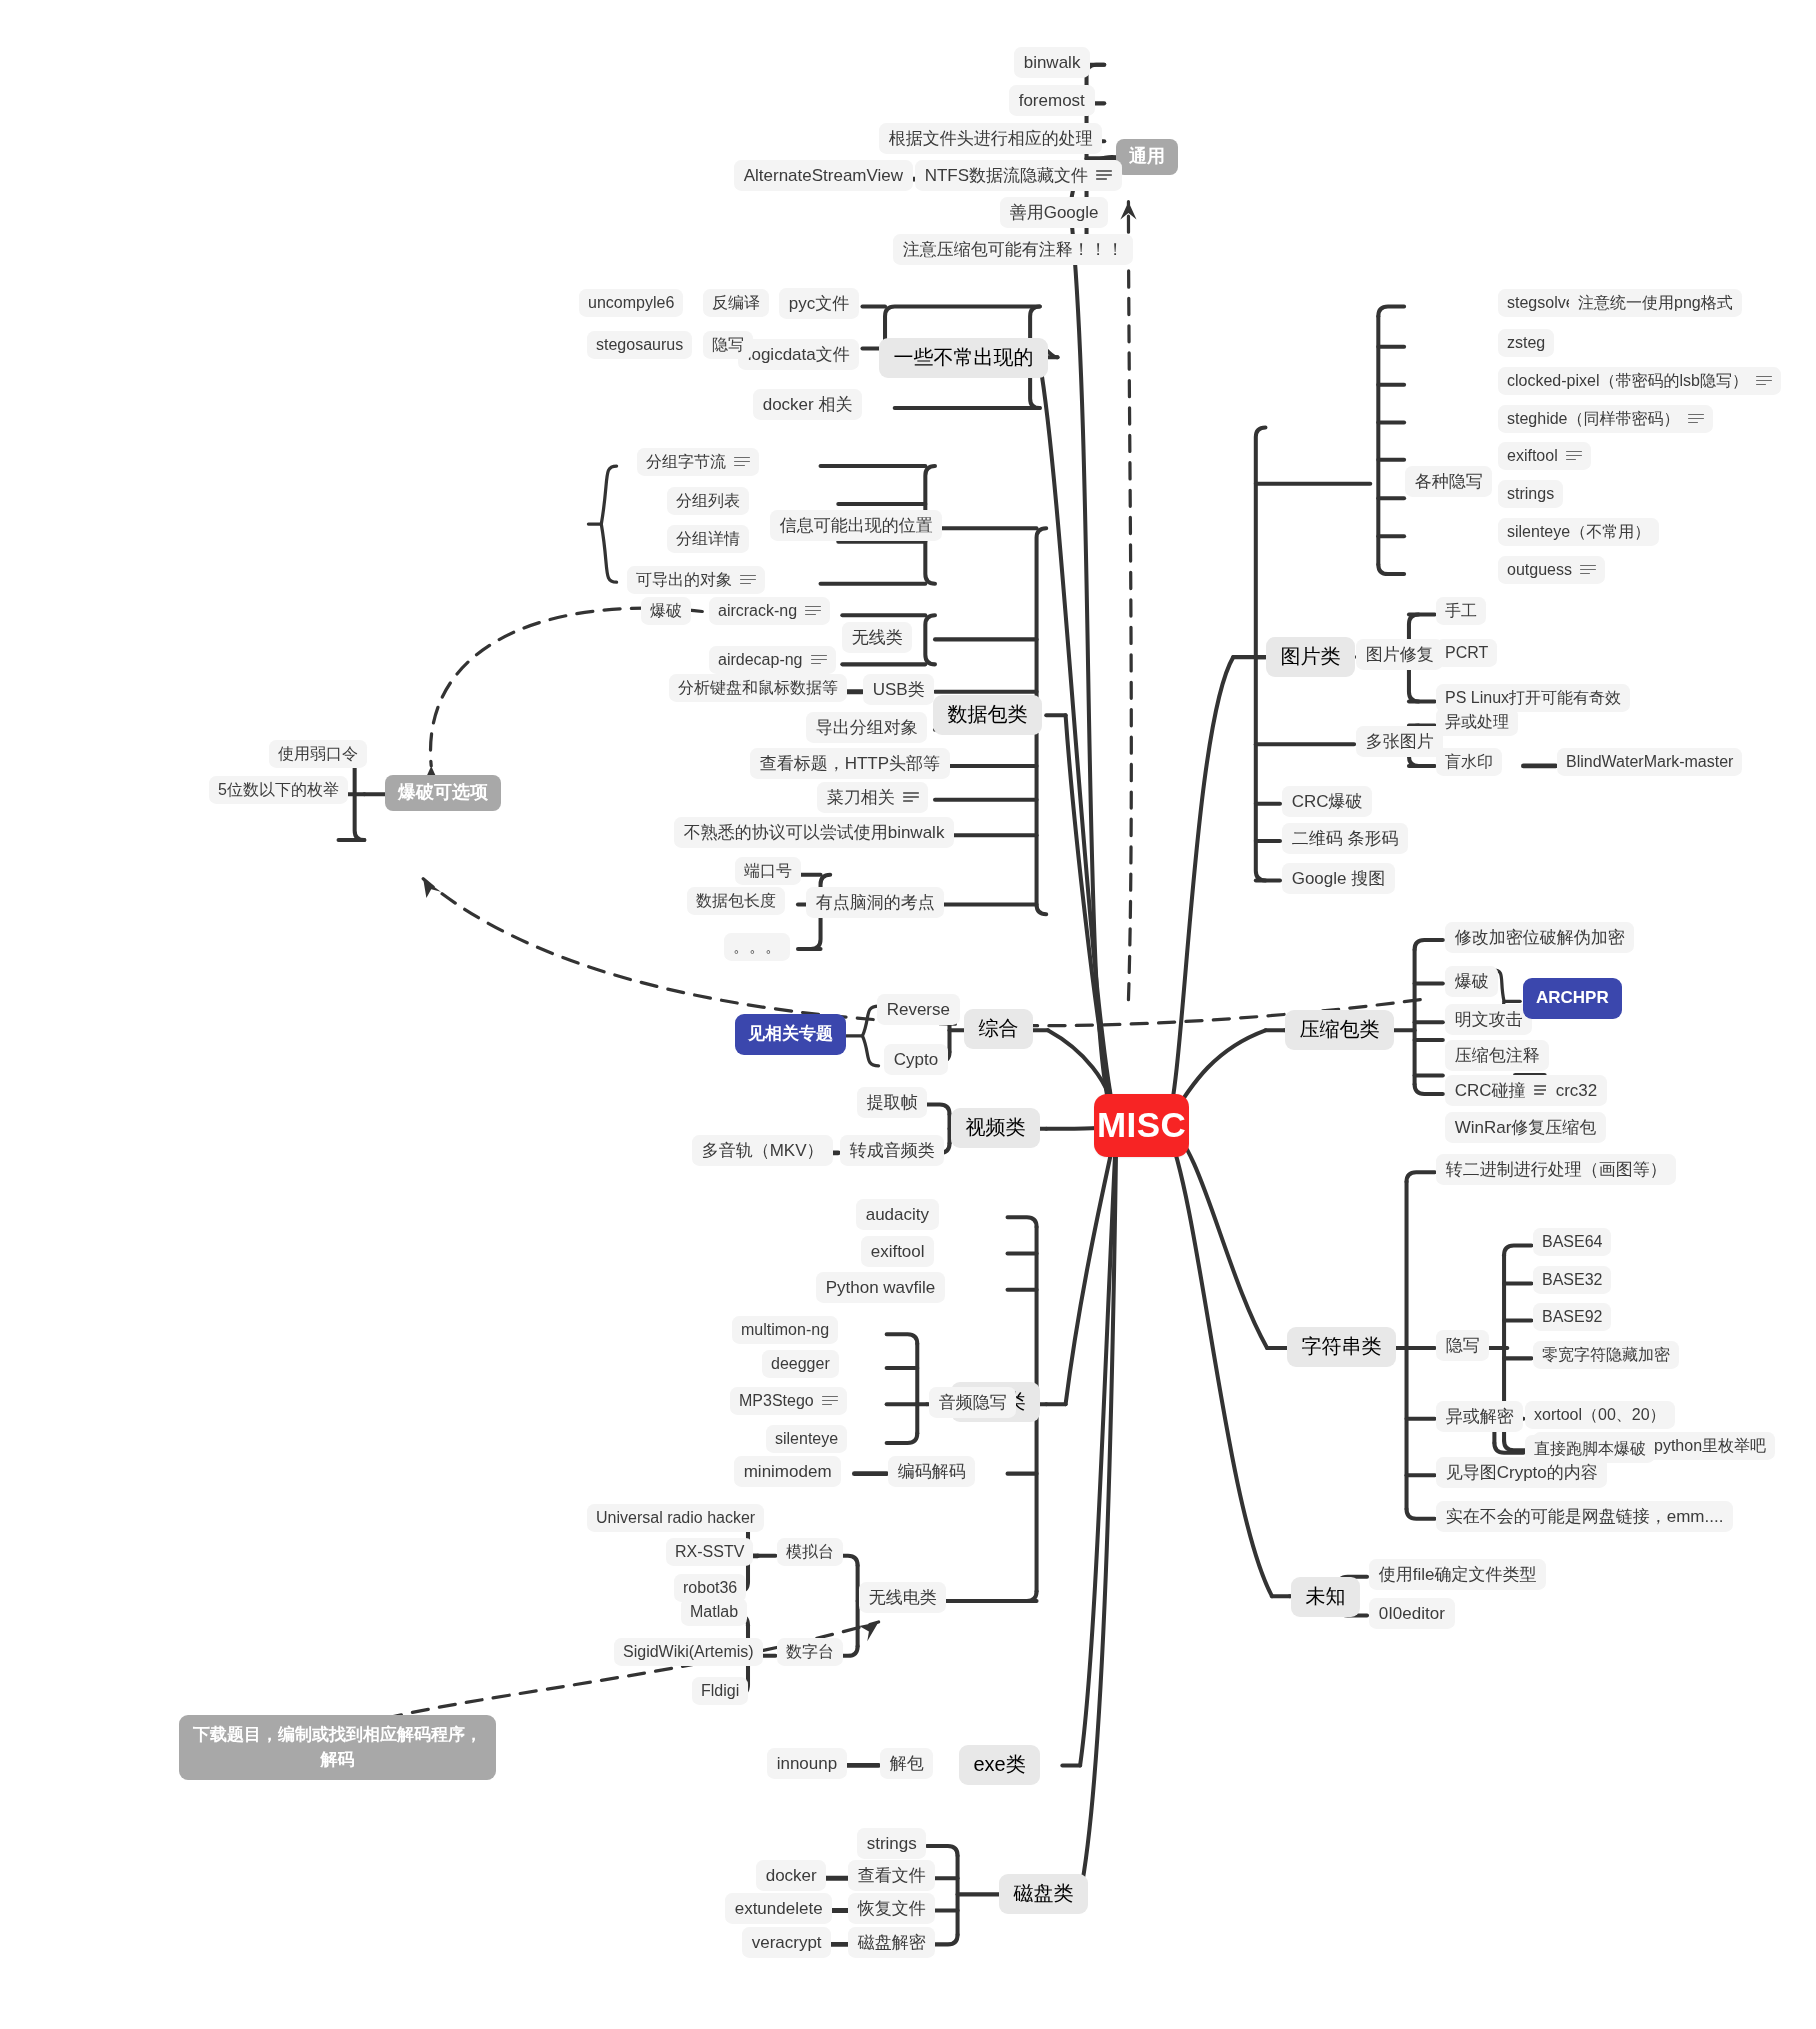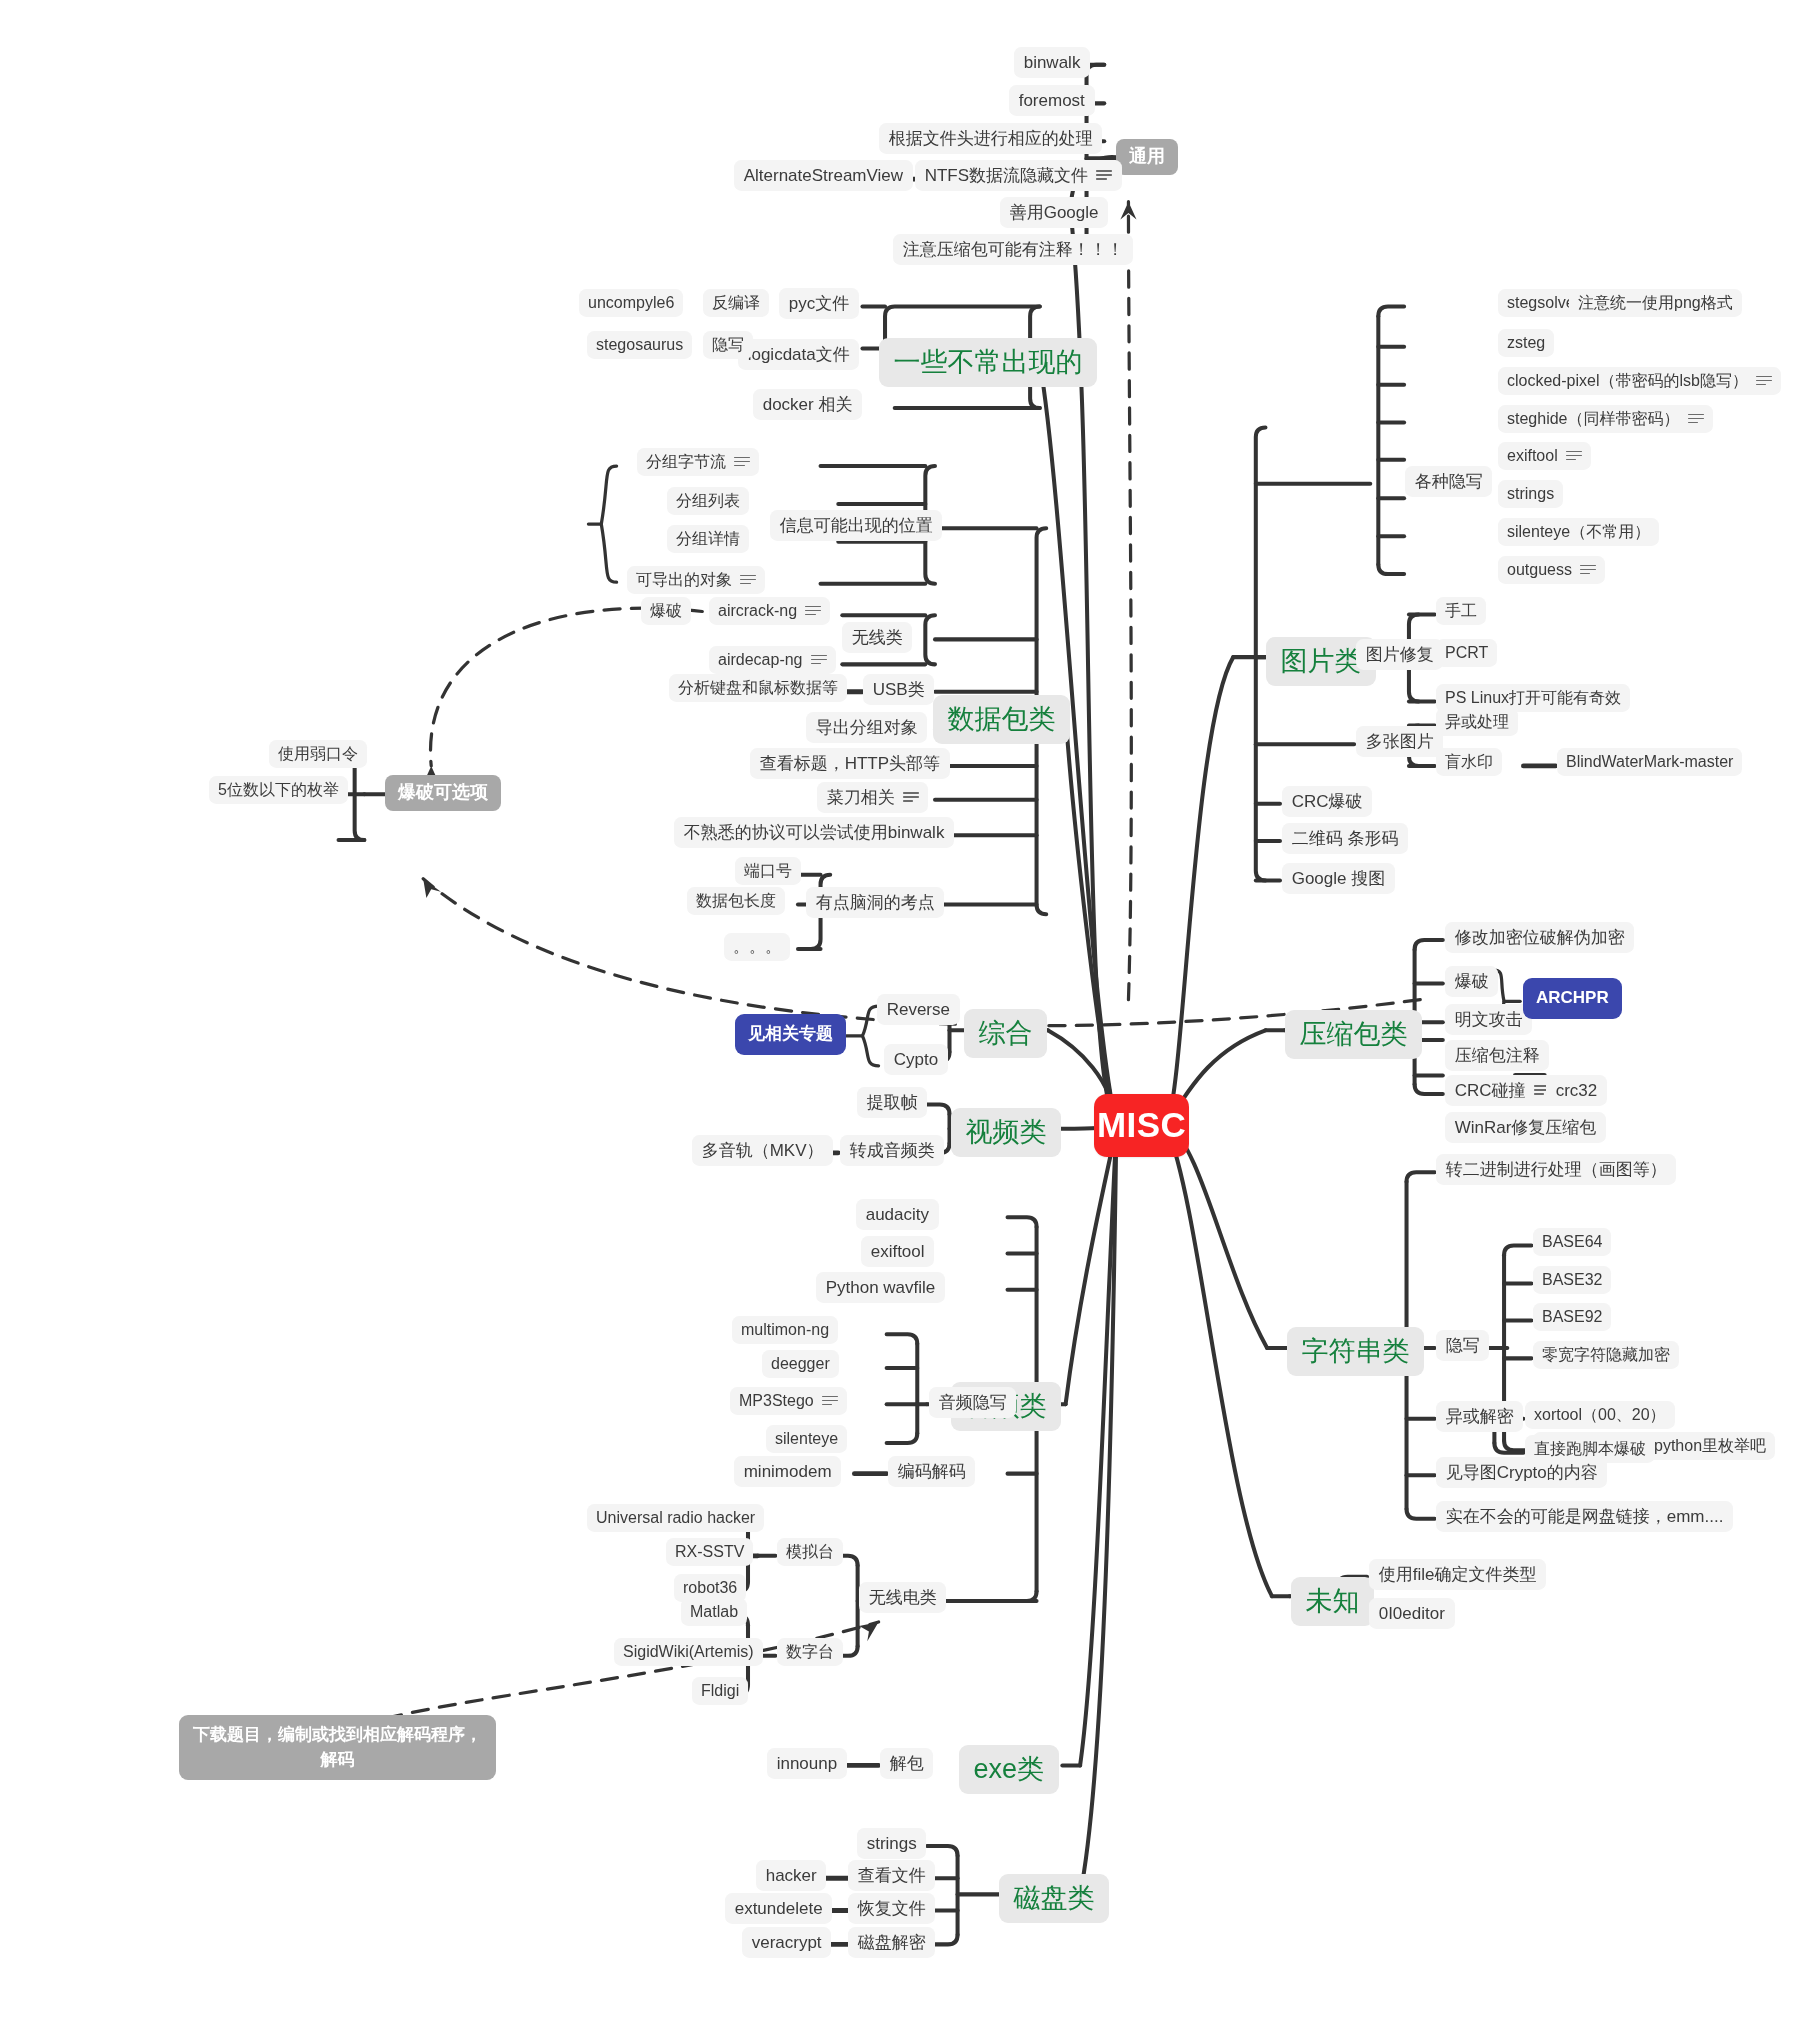--- a/index.html
+++ b/index.html
@@ -38,22 +38,22 @@
     background:#f72424;
     color:#ffffff;
     font-size:35px;
     font-weight:700;
     border-radius:13px;
     letter-spacing:0.4px;
     box-shadow:0 0.8px 1.6px rgba(0,0,0,.08);
   }
   .n-cat{
     background:#e8e8e8;
-    color:#15803d;
-    font-size:27px;
+    color:#000000;
+    font-size:20px;
     border-radius:9px;
     padding:7.3px 14.5px;
     text-align:center;
   }
   .n-l2{
     background:#f4f4f4;
     color:#3b3b3b;
     font-size:17px;
     padding:4.8px 9.7px;
   }
@@ -810,21 +810,21 @@
   <div class="node n-l2" style="left:848px;top:1860px;">
     <span class="lbl">查看文件</span>
   </div>
   <div class="node n-l2" style="left:848px;top:1893px;">
     <span class="lbl">恢复文件</span>
   </div>
   <div class="node n-l2" style="left:848px;top:1927px;">
     <span class="lbl">磁盘解密</span>
   </div>
   <div class="node n-l2" style="left:756px;top:1860px;">
-    <span class="lbl">hacker</span>
+    <span class="lbl">docker</span>
   </div>
   <div class="node n-l2" style="left:725px;top:1893px;">
     <span class="lbl">extundelete</span>
   </div>
   <div class="node n-l2" style="left:742px;top:1927px;">
     <span class="lbl">veracrypt</span>
   </div>
 
 </div>
 

